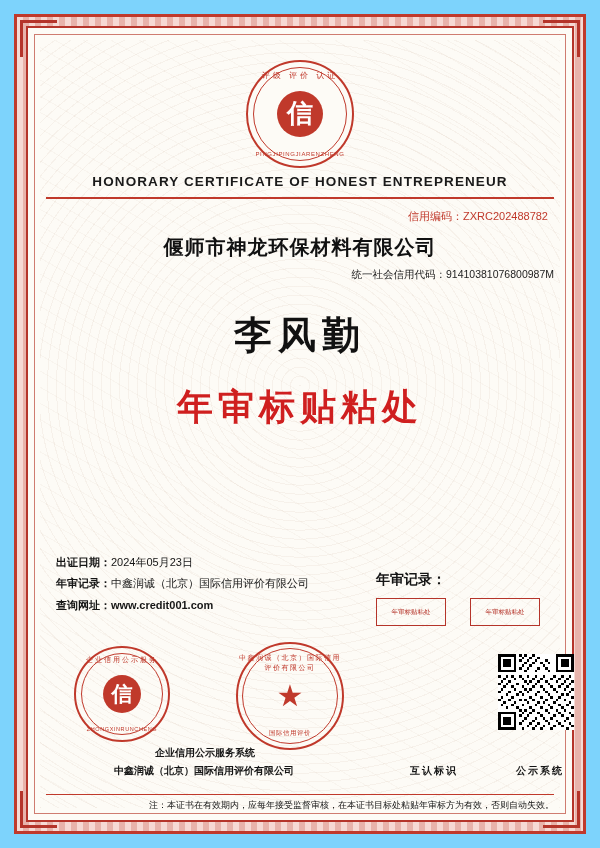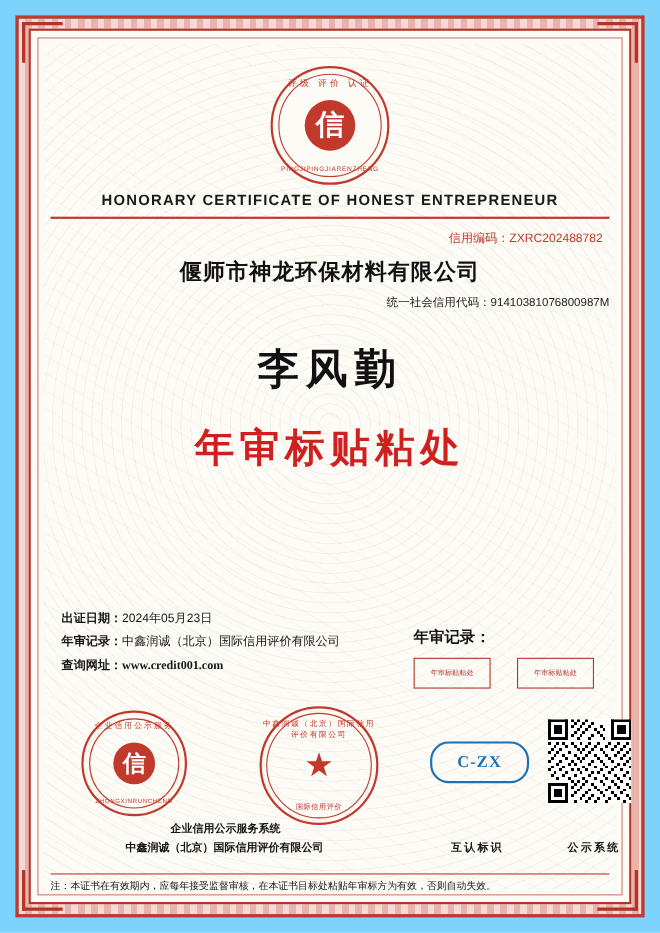--- a/index.html
+++ b/index.html
@@ -128,21 +128,21 @@
     font-size:36px;font-weight:bold;color:#cf1f1f;letter-spacing:5px;
   }
 
   
   .details{
     position:absolute;left:10px;top:506px;width:310px;
     font-size:11px;color:#151515;line-height:1.95;
   }
   .details .row{white-space:nowrap;}
   .details .lbl{font-weight:bold;}
-  .details .url{font-family:Liberation Serif, serif;font-weight:bold;}
+  .details .url{font-family:Liberation Sans, sans-serif;font-weight:bold;}
 
   .annual{
     position:absolute;left:330px;top:525px;width:180px;
     font-size:14px;font-weight:bold;color:#151515;
   }
   .stamp-boxes{
     position:absolute;left:330px;top:552px;display:flex;gap:24px;
   }
   .stamp-box{
     width:68px;height:26px;border:1px solid #b5342a;
@@ -207,21 +207,21 @@
   .cap1{position:absolute;left:34px;top:0;width:250px;text-align:center;font-weight:bold;}
   .cap2{position:absolute;left:18px;top:18px;width:280px;text-align:center;font-weight:bold;}
   .cap3{position:absolute;left:340px;top:18px;width:96px;text-align:center;font-weight:bold;letter-spacing:2px;}
   .cap4{position:absolute;left:446px;top:18px;width:96px;text-align:center;font-weight:bold;letter-spacing:2px;font-family:Liberation Serif, serif;}
 
   .note-rule{
     position:absolute;left:0;right:0;top:748px;height:1px;background:#c0392b;
   }
   .note{
     position:absolute;left:0;right:0;top:753px;
-    text-align:left;font-size:9px;color:#151515;
+    text-align:right;font-size:9px;color:#151515;
   }
 </style>
 </head>
 <body>
 
 <div class="page">
   <div class="border-outer"></div>
   <div class="border-mid"></div>
   <div class="border-inner"></div>
   <div class="corner tl"></div>
@@ -275,21 +275,20 @@
         <div class="logo-center">信</div>
         <div class="logo-bottom-text">ZHONGXINRUNCHENG</div>
       </div>
 
       <div class="seal3">
         <div class="arc-top">中鑫润诚（北京）国际信用评价有限公司</div>
         <div class="star">★</div>
         <div class="arc-bottom">国际信用评价</div>
       </div>
 
-      <div class="mark-logo">C-ZX</div>
 
       <div class="qr">
         <svg width="76" height="76" viewBox="0 0 29 29" shape-rendering="crispEdges">
           <rect width="29" height="29" fill="#ffffff"></rect>
           <g fill="#000000">
             <rect x="0" y="0" width="7" height="1"></rect>
               <rect x="0" y="6" width="7" height="1"></rect>
             <rect x="0" y="0" width="1" height="7"></rect>
               <rect x="6" y="0" width="1" height="7"></rect>
             <rect x="2" y="2" width="3" height="3"></rect>

